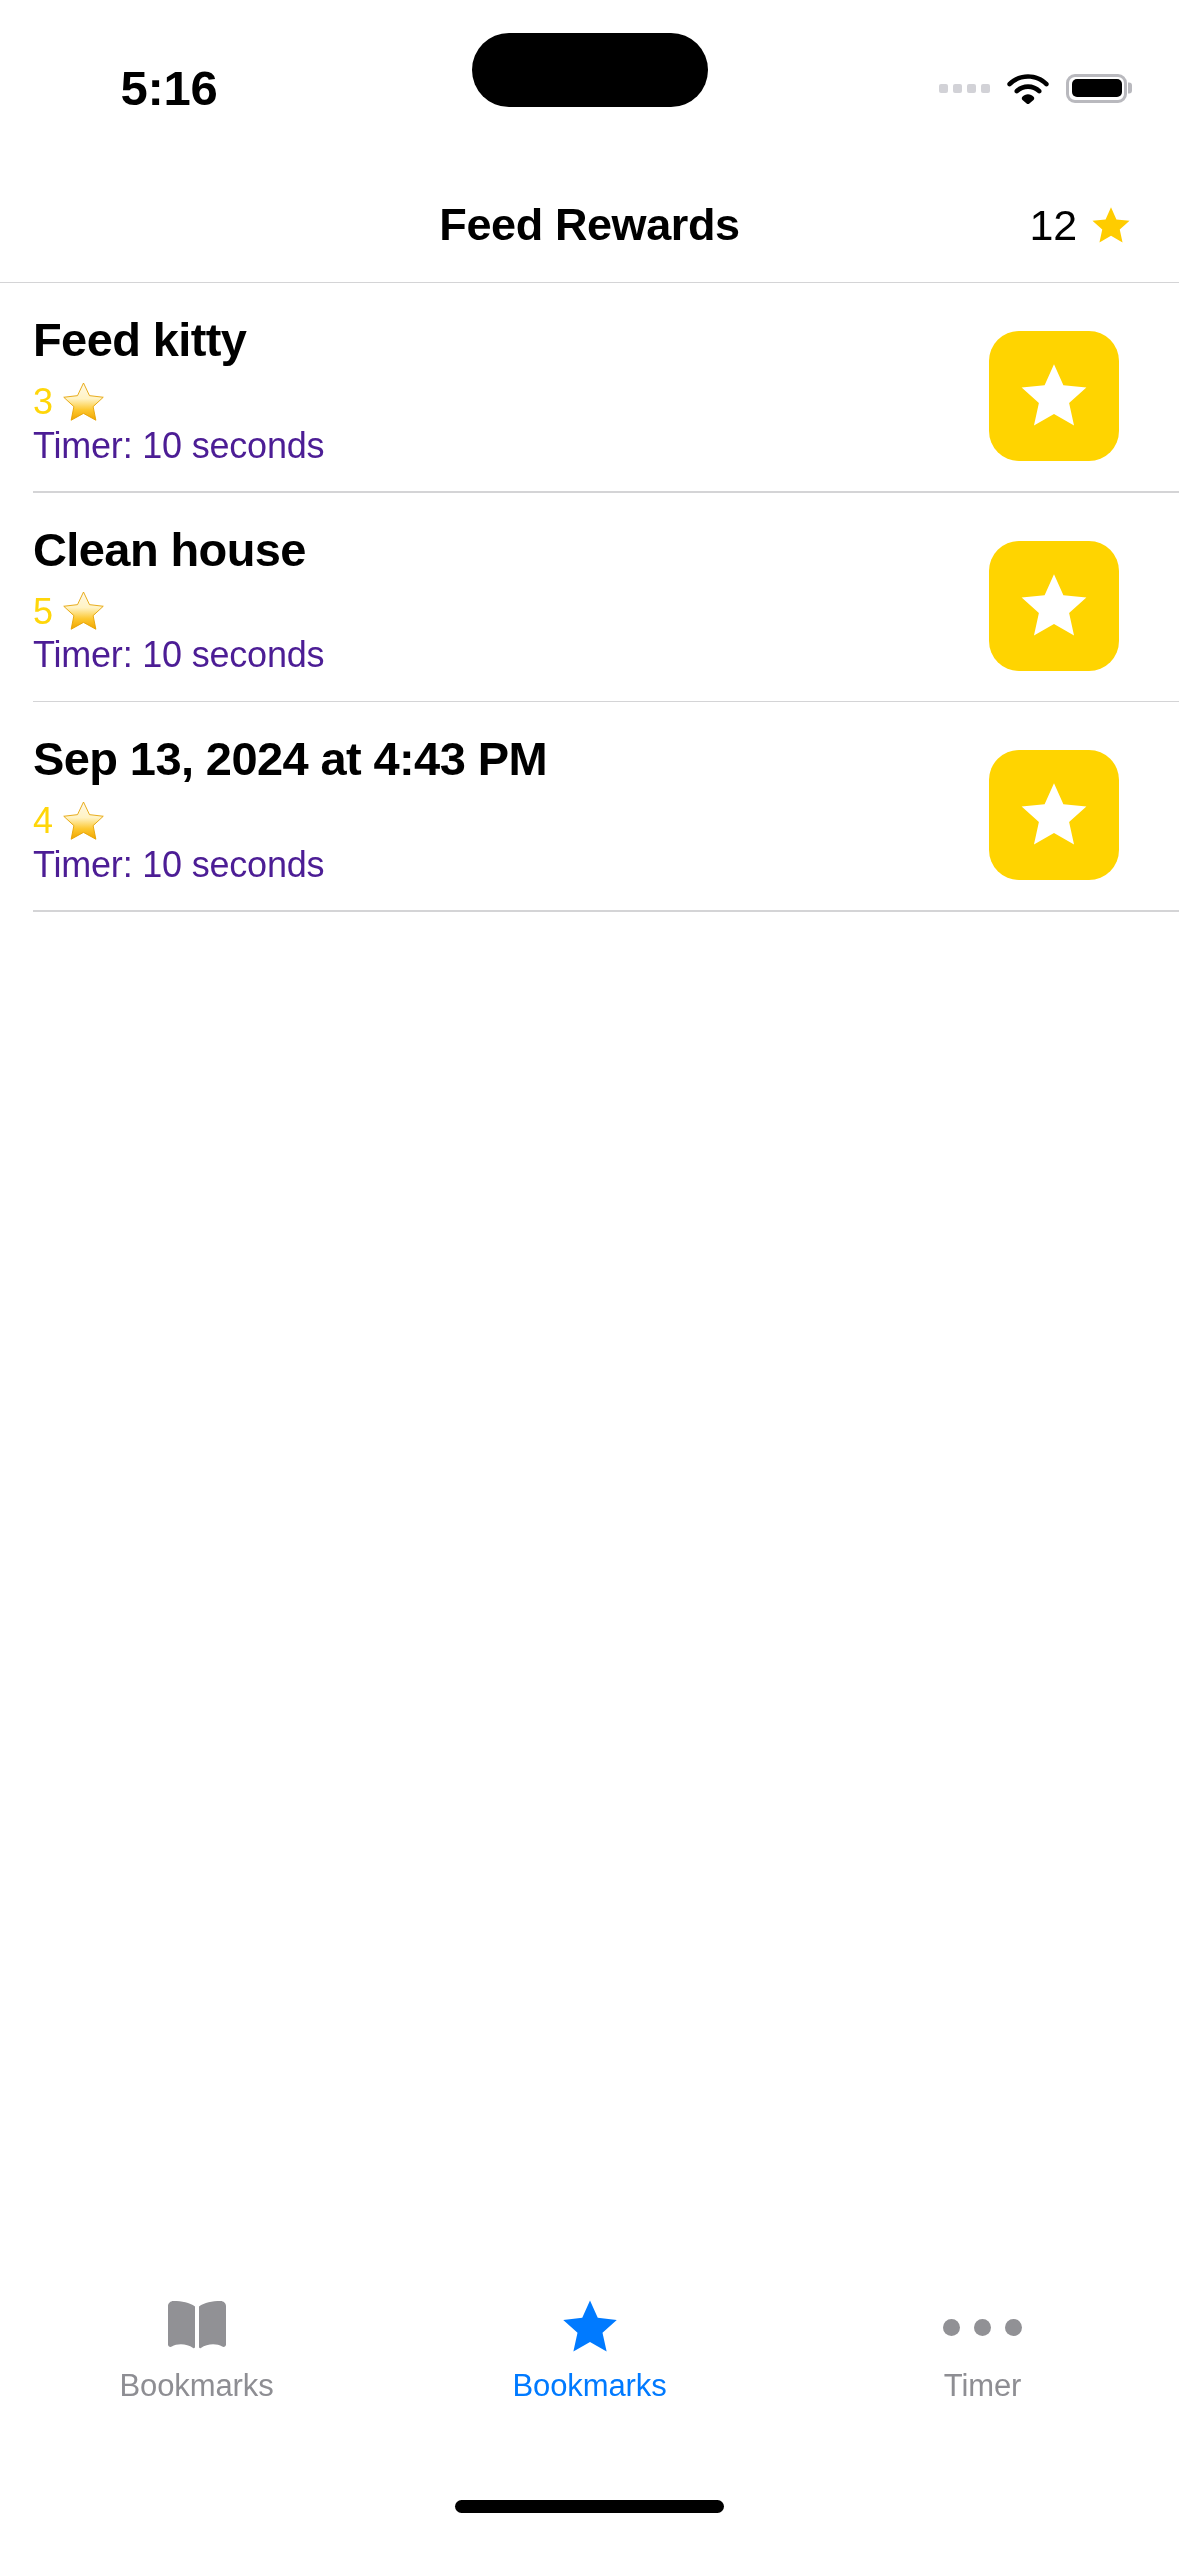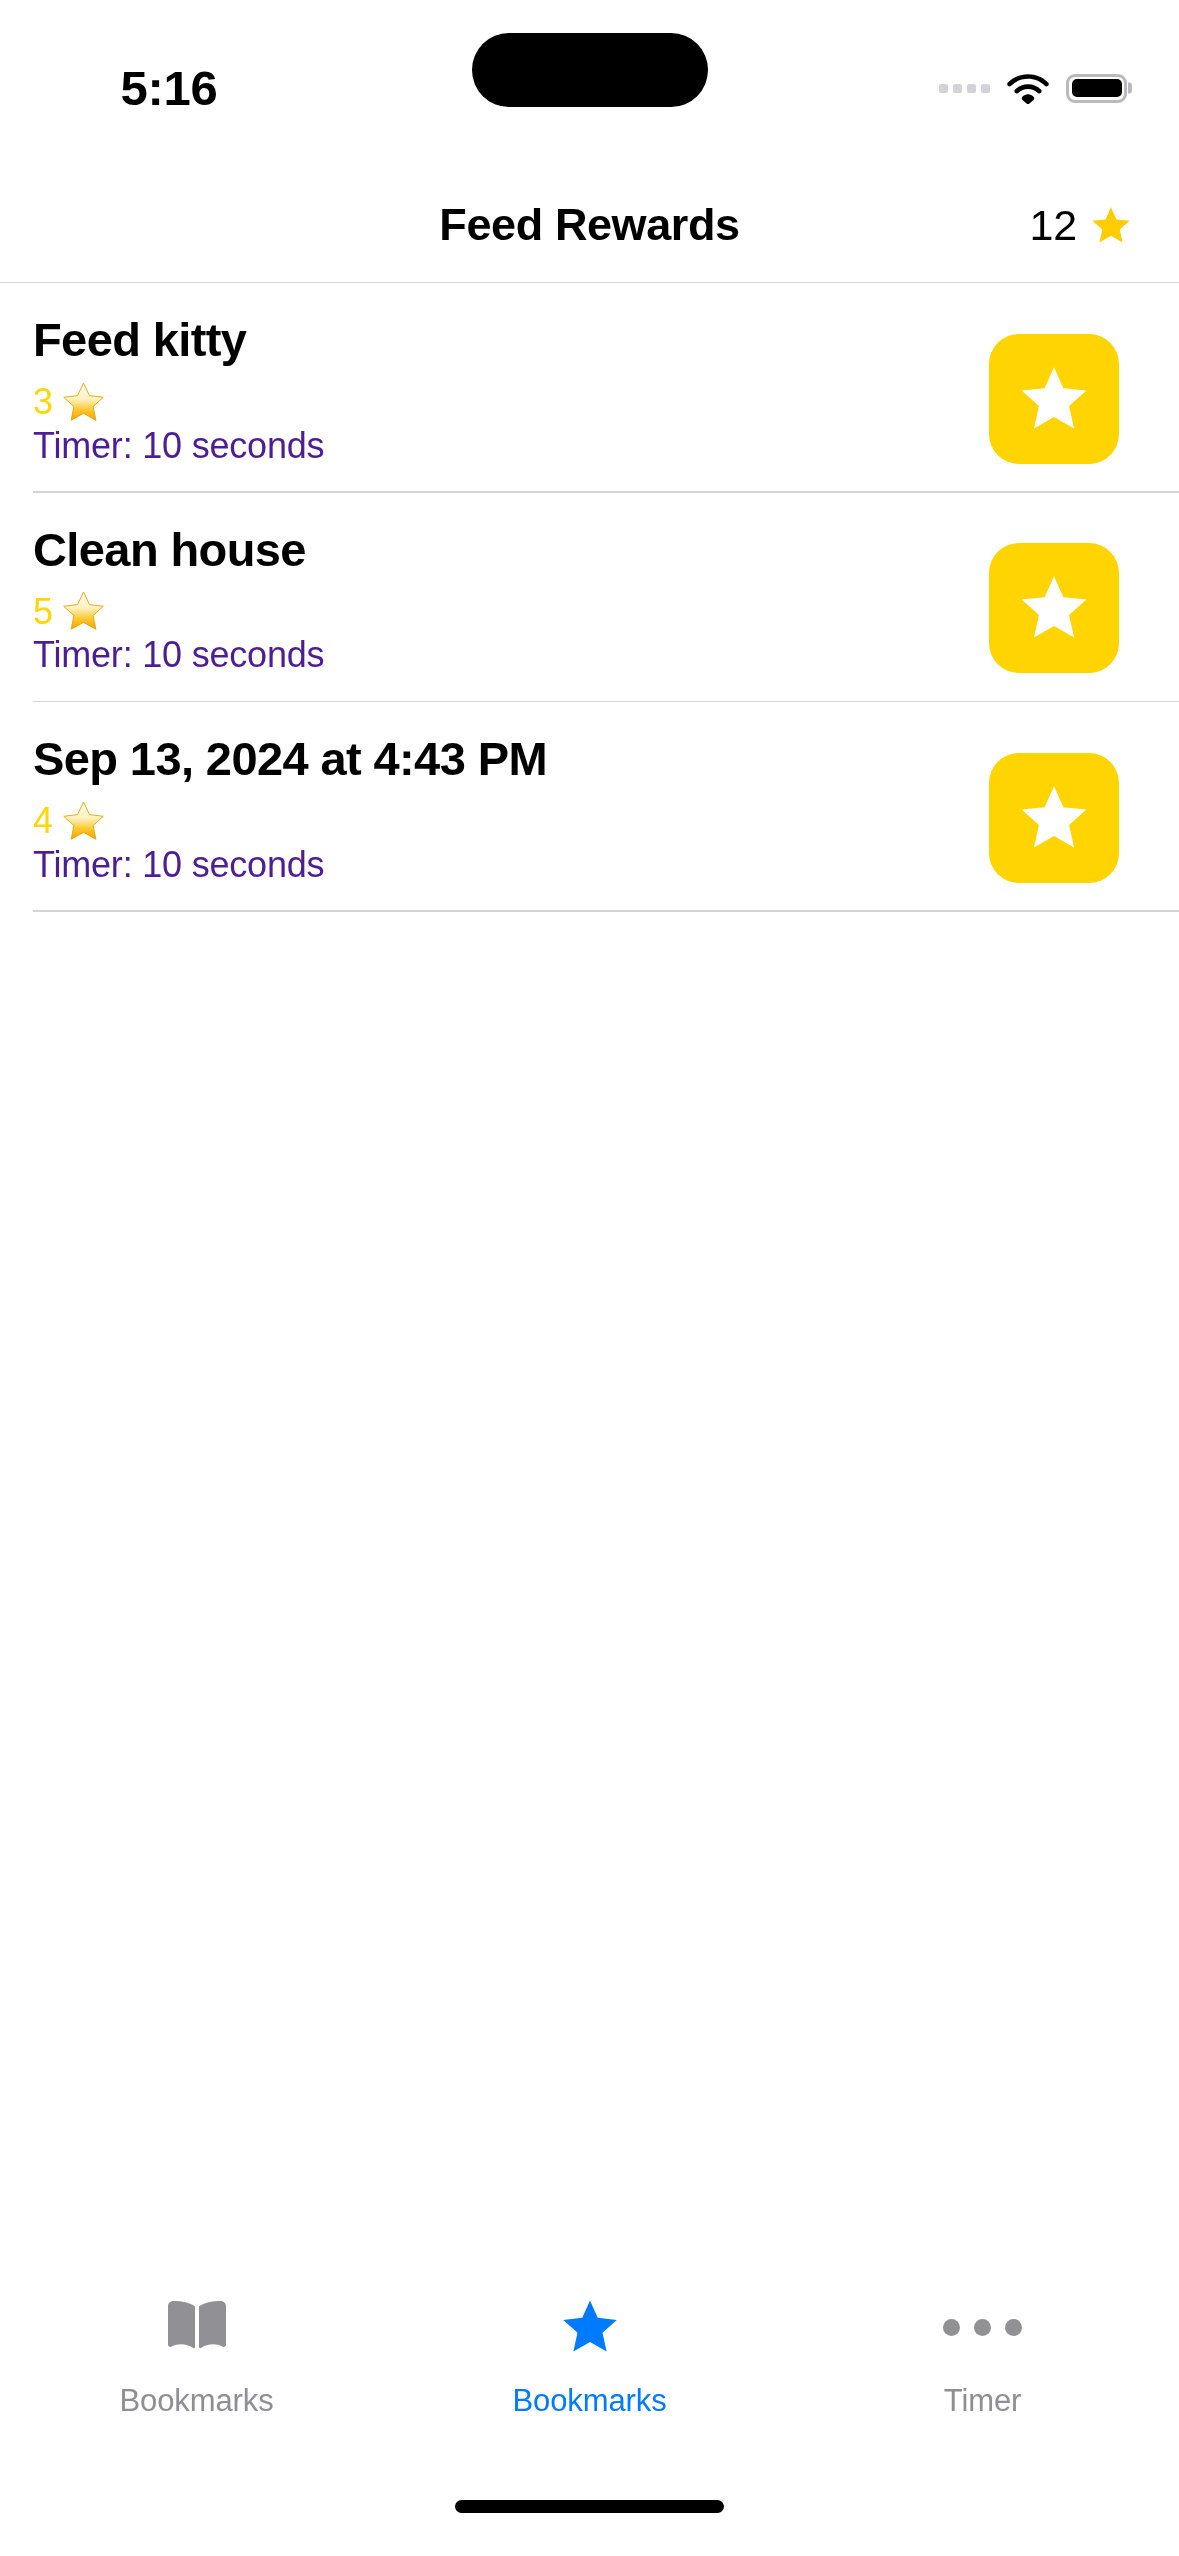--- a/index.html
+++ b/index.html
@@ -111,21 +111,21 @@
     letter-spacing:-0.2px;
   }
   .flat-star { display:block; width:42px; height:42px; }
 
   
   .list { flex:1 1 auto; width:100%; }
   .row {
     position:relative;
     width:100%;
     padding:26px 4px 26px 33px;
-    display:flex; align-items:center;
+    display:flex; align-items:flex-start;
     min-height:182px;
   }
   .row::after {
     content:"";
     position:absolute;
     left:33px; right:0; bottom:0;
     height:1.5px;
     background:#d4d4d6;
   }
   .row-texts {
@@ -181,21 +181,21 @@
     flex:0 0 210px;
     height:210px;
     width:100%;
     display:flex; align-items:flex-start;
     padding-top:22px;
     background:#ffffff;
   }
   .tab {
     flex:1 1 0;
     display:flex; flex-direction:column;
-    align-items:center; gap:25px;
+    align-items:center; gap:10px;
     cursor:pointer;
   }
   .tab-icon {
     height:62px;
     display:flex; align-items:center; justify-content:center;
   }
   .tab-icon svg { display:block; }
   .tab-label {
     font-size:31px;
     font-weight:400;

